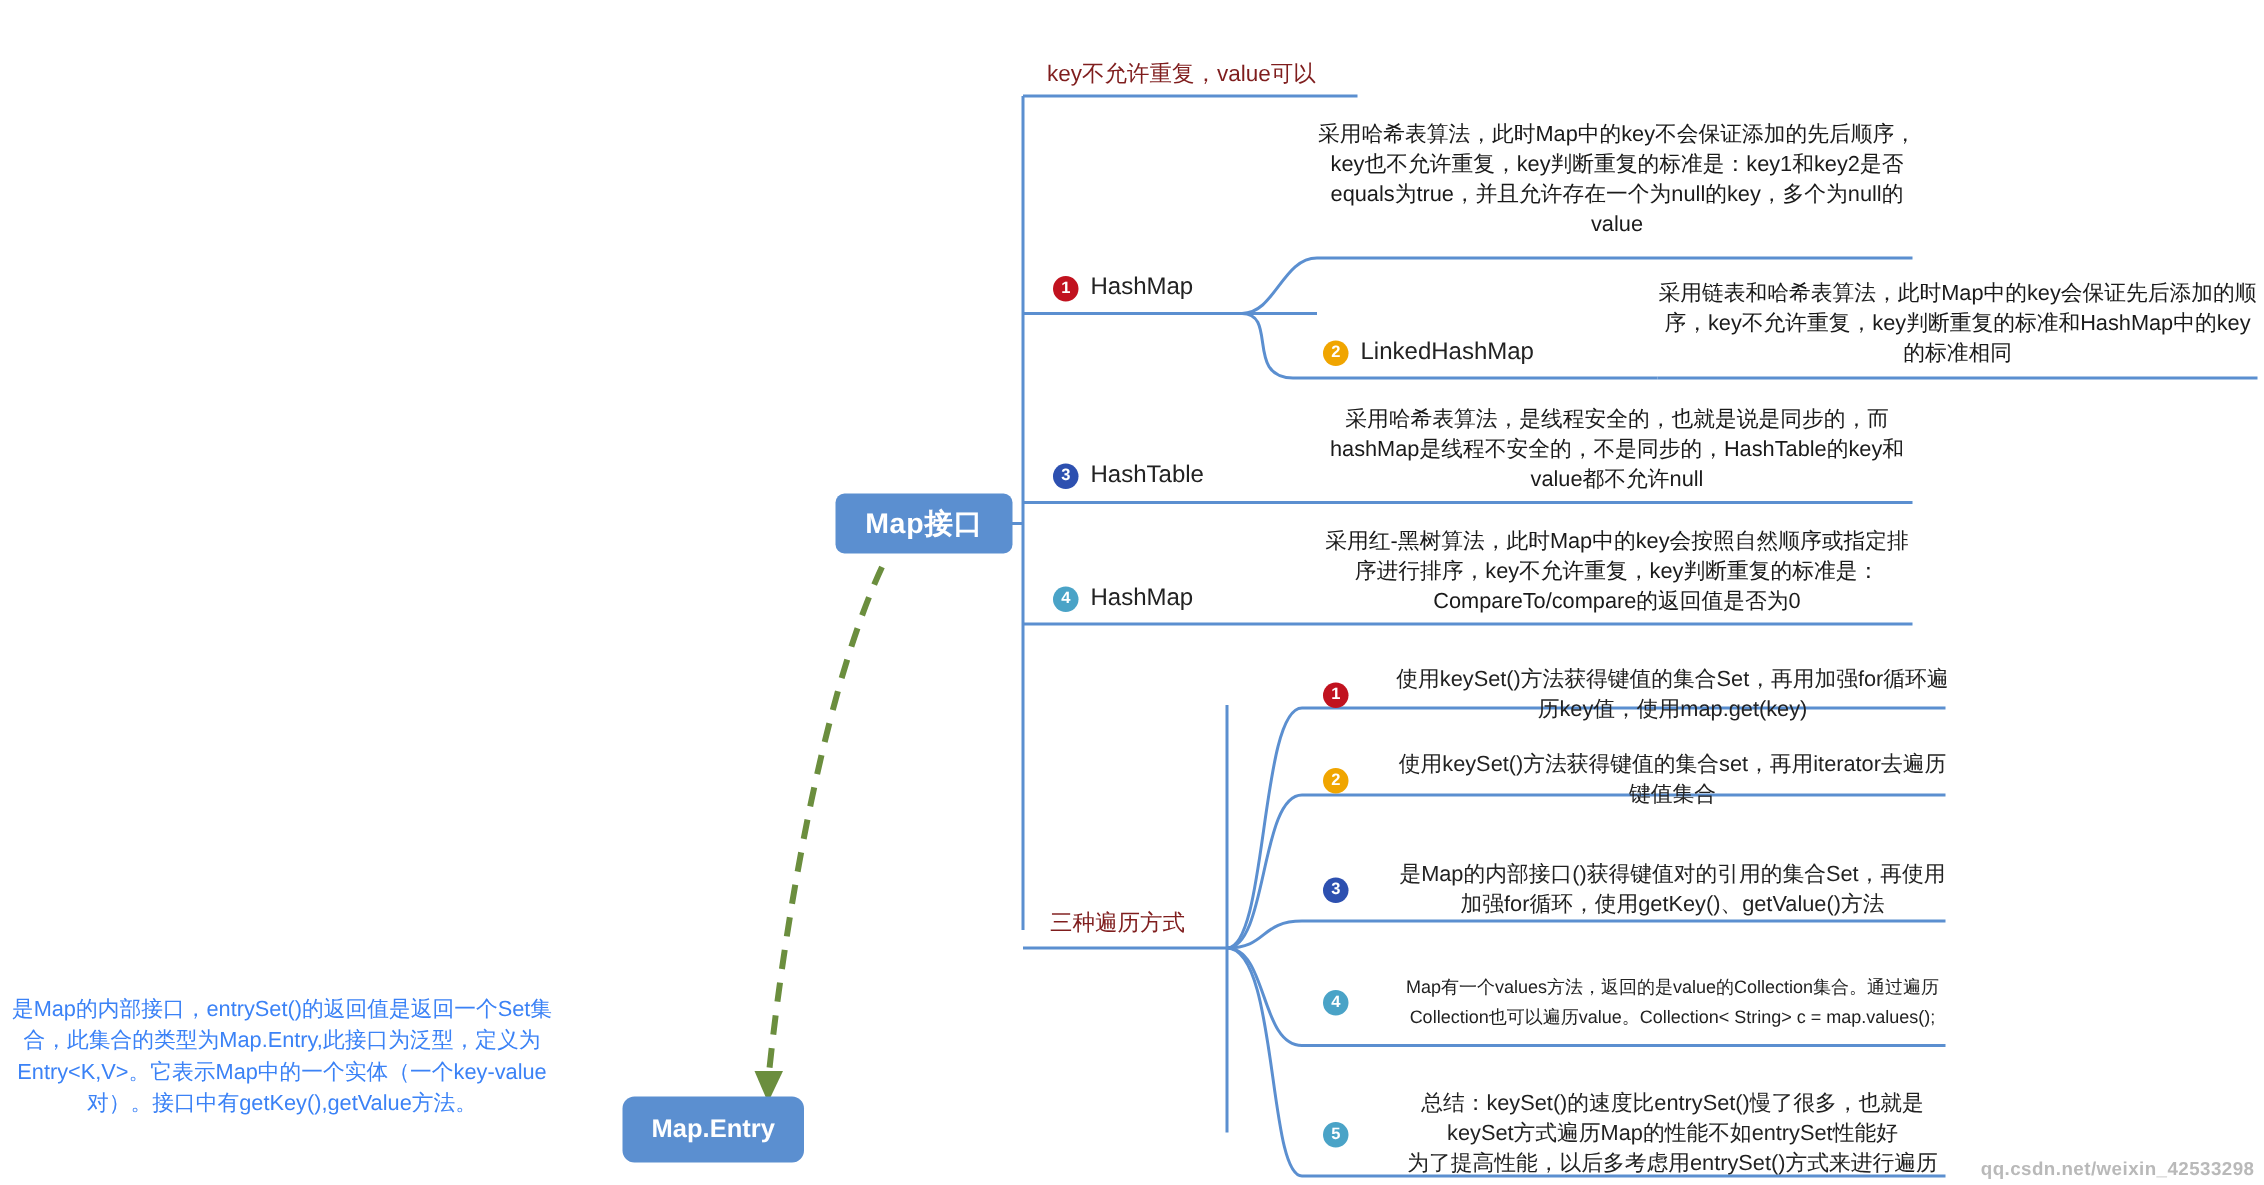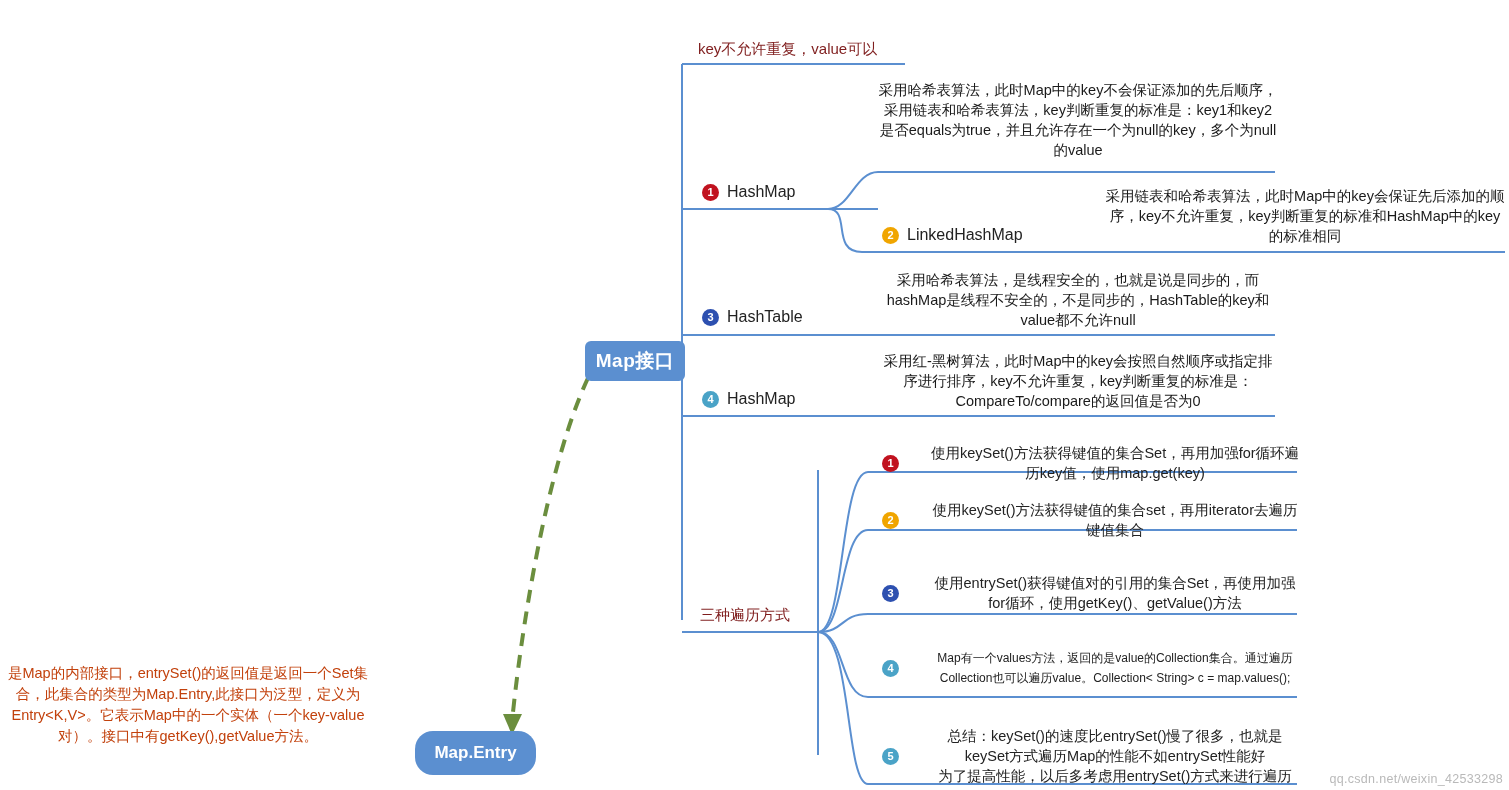--- a/index.html
+++ b/index.html
@@ -11,21 +11,21 @@
   }
   .node{position:absolute;box-sizing:border-box;}
   
   .central{
     background:#5b8fd0;color:#ffffff;border-radius:6px;
     font-size:19px;font-weight:bold;
     display:flex;align-items:center;justify-content:center;
     letter-spacing:.5px;
   }
   .entry-node{
-    background:#5b8fd0;color:#ffffff;border-radius:18px;
+    background:#5b8fd0;color:#ffffff;border-radius:8px;
     font-size:17px;font-weight:bold;
     display:flex;align-items:center;justify-content:center;
   }
   .label{
     position:absolute;font-size:15px;color:#7f1d1d;
     display:flex;align-items:center;
   }
   .branch-label{
     position:absolute;display:flex;align-items:center;gap:8px;
     font-size:16px;color:#222;
@@ -34,27 +34,28 @@
     width:17px;height:17px;border-radius:50%;
     color:#fff;font-size:11px;line-height:17px;text-align:center;
     display:inline-block;font-weight:bold;flex:0 0 auto;
   }
   .text-block{
     position:absolute;font-size:14.5px;color:#1a1a1a;line-height:20px;
     text-align:center;
   }
   .text-left{text-align:center;margin-left:21px;}
   .para{
-    position:absolute;font-size:14.5px;color:#c2410c;line-height:21px;
+    position:absolute;font-size:14.5px;color:#3b82f6;line-height:21px;
     text-align:center;
   }
   svg.lines{position:absolute;left:0;top:0;width:1509px;height:790px;pointer-events:none;}
   .wm{
     position:absolute;right:6px;bottom:4px;color:#b9b9b9;font-size:12.5px;
     letter-spacing:.3px;
+    font-weight:bold;
   }
 </style>
 </head>
 <body>
 
 <svg class="lines" viewBox="0 0 1509 790">
 
   <path d="M660 349 C 672 349, 672 349, 682 349" stroke="#5b8fd0" stroke-width="2" fill="none"></path>
 
   <path d="M682 64 L682 620" stroke="#5b8fd0" stroke-width="2" fill="none"></path>
@@ -96,21 +97,21 @@
   <path d="M818 632 C 845 632, 840 697, 868 697" stroke="#5b8fd0" stroke-width="2" fill="none"></path>
   <path d="M868 697 L1297 697" stroke="#5b8fd0" stroke-width="2" fill="none"></path>
 
   <path d="M818 632 C 852 632, 845 784, 868 784" stroke="#5b8fd0" stroke-width="2" fill="none"></path>
   <path d="M868 784 L1297 784" stroke="#5b8fd0" stroke-width="2" fill="none"></path>
 
   <path d="M588 378 C 545 470, 520 640, 512 722" stroke="#6b8e3e" stroke-width="4" fill="none" stroke-dasharray="13,9"></path>
   <path d="M512 735 L503 714 L522 714 Z" fill="#6b8e3e"></path>
 </svg>
 
-<div class="node central" style="left:557px;top:341px;width:100px;height:40px;margin-left:28px;">
+<div class="node central" style="left:557px;top:329px;width:118px;height:40px;">
   <span>Map接口</span>
 </div>
 
 <div class="node entry-node" style="left:415px;top:731px;width:121px;height:44px;">
   <span>Map.Entry</span>
 </div>
 
 <div class="label" style="left:698px;top:38px;width:260px;height:22px;">
   <span>key不允许重复，value可以</span>
 </div>
@@ -133,21 +134,21 @@
 <div class="branch-label" style="left:702px;top:390px;">
   <span class="num" style="background:#4aa3c7;">4</span>
   <span>HashMap</span>
 </div>
 
 <div class="label" style="left:700px;top:604px;width:130px;height:22px;">
   <span>三种遍历方式</span>
 </div>
 
 <div class="text-block" style="left:878px;top:80px;width:400px;">
-  <span>采用哈希表算法，此时Map中的key不会保证添加的先后顺序，采用链表和哈希表算法，key判断重复的标准是：key1和key2是否equals为true，并且允许存在一个为null的key，多个为null的value</span>
+  <span>采用哈希表算法，此时Map中的key不会保证添加的先后顺序，key也不允许重复，key判断重复的标准是：key1和key2是否equals为true，并且允许存在一个为null的key，多个为null的value</span>
 </div>
 
 <div class="text-block" style="left:1105px;top:186px;width:400px;">
   <span>采用链表和哈希表算法，此时Map中的key会保证先后添加的顺序，key不允许重复，key判断重复的标准和HashMap中的key的标准相同</span>
 </div>
 
 <div class="text-block" style="left:878px;top:270px;width:400px;">
   <span>采用哈希表算法，是线程安全的，也就是说是同步的，而hashMap是线程不安全的，不是同步的，HashTable的key和value都不允许null</span>
 </div>
 
@@ -160,21 +161,21 @@
   <span class="text-left" style="flex:1;font-size:14.5px;line-height:20px;">使用keySet()方法获得键值的集合Set，再用加强for循环遍历key值，使用map.get(key)</span>
 </div>
 
 <div class="branch-label" style="left:882px;top:500px;width:420px;">
   <span class="num" style="background:#f0a500;">2</span>
   <span class="text-left" style="flex:1;font-size:14.5px;line-height:20px;">使用keySet()方法获得键值的集合set，再用iterator去遍历键值集合</span>
 </div>
 
 <div class="branch-label" style="left:882px;top:573px;width:420px;">
   <span class="num" style="background:#2d50b0;">3</span>
-  <span class="text-left" style="flex:1;font-size:14.5px;line-height:20px;">使用entrySet()获得键值对的引用的集合Set，再使用加强for循环，使用getKey()、getValue()方法</span>
+  <span class="text-left" style="flex:1;font-size:14.5px;line-height:20px;">是Map的内部接口()获得键值对的引用的集合Set，再使用加强for循环，使用getKey()、getValue()方法</span>
 </div>
 
 <div class="branch-label" style="left:882px;top:648px;width:420px;">
   <span class="num" style="background:#4aa3c7;">4</span>
   <span class="text-left" style="flex:1;font-size:12px;line-height:20px;">Map有一个values方法，返回的是value的Collection集合。通过遍历Collection也可以遍历value。Collection&lt; String&gt; c = map.values();</span>
 </div>
 
 <div class="branch-label" style="left:882px;top:726px;width:420px;">
   <span class="num" style="background:#4aa3c7;">5</span>
   <span class="text-left" style="flex:1;font-size:14.5px;line-height:20px;white-space:pre-line;">总结：keySet()的速度比entrySet()慢了很多，也就是keySet方式遍历Map的性能不如entrySet性能好

